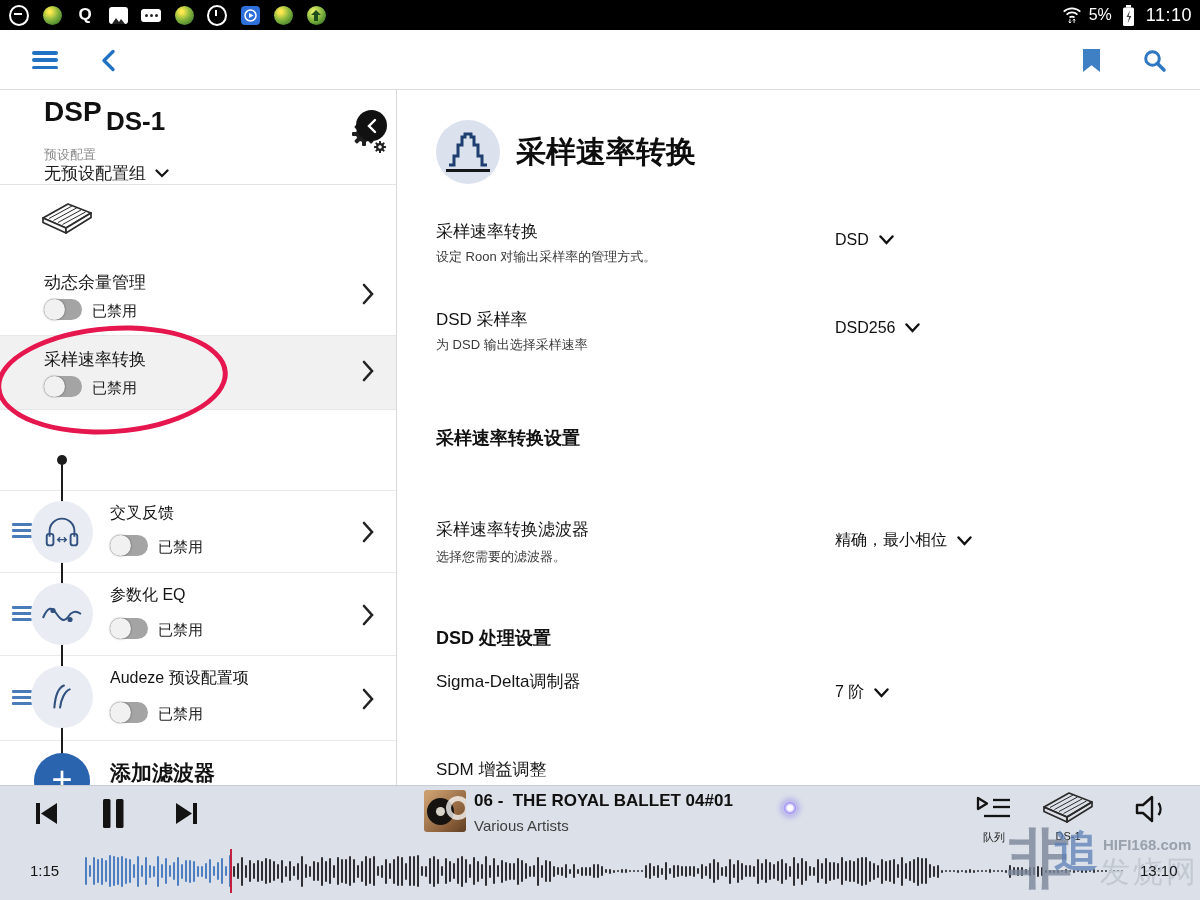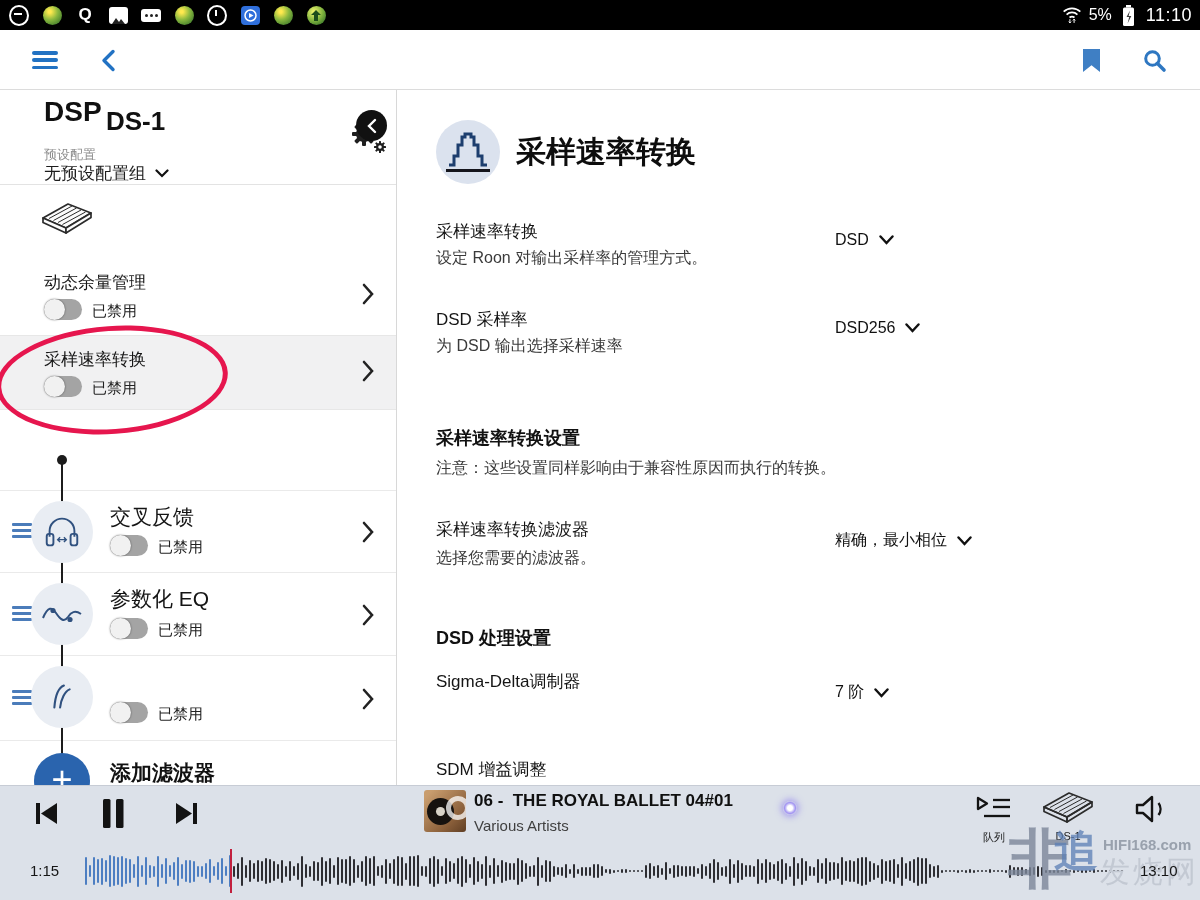--- a/index.html
+++ b/index.html
@@ -58,35 +58,35 @@
   .selected-row{background:#f1f1f2;border-top:1px solid #e7e7e7;border-bottom:1px solid #e7e7e7;box-sizing:border-box;}
   .filters-title{position:absolute;left:44px;top:22px;font-size:26px;font-weight:bold;}
   .bypass-label{position:absolute;left:224px;top:37px;font-size:14px;color:#3d3d3d;}
   .vline{position:absolute;left:61px;top:374px;width:2px;height:321px;background:#1c1c1c;z-index:3;}
   .vdot{position:absolute;left:57px;top:365px;width:10px;height:10px;border-radius:50%;background:#1c1c1c;z-index:3;}
   .frow{position:absolute;left:0;width:397px;border-top:1px solid #eaeaea;box-sizing:border-box;}
   .drag-handle{position:absolute;left:12px;width:20px;height:15px;display:flex;flex-direction:column;justify-content:space-between;cursor:grab;}
   .drag-handle i{height:2.6px;background:#4b7cba;border-radius:1px;}
   .ficon{position:absolute;left:31px;top:10px;width:62px;height:62px;border-radius:50%;background:#e9edf3;
          display:flex;align-items:center;justify-content:center;z-index:4;}
-  .flabel{position:absolute;left:110px;top:12px;font-size:21px;font-weight:500;color:#141414;}
+  .flabel{position:absolute;left:110px;top:12px;font-size:16px;font-weight:500;color:#141414;}
   .plus-circle{position:absolute;left:34px;top:12px;width:56px;height:56px;border-radius:50%;background:#2a64ae;z-index:4;
                color:#fff;display:flex;align-items:center;justify-content:center;font-size:36px;font-weight:300;cursor:pointer;}
   .plus-circle::before{content:"+";margin-top:-3px;}
   .add-label{position:absolute;left:110px;top:18px;font-size:21px;font-weight:bold;}
   .red-ellipse{position:absolute;left:-4px;top:236px;width:222px;height:98px;border:5px solid #e6164e;
                border-radius:50%;transform:rotate(-4deg);z-index:6;pointer-events:none;}
 
   
   .main{position:absolute;left:398px;top:90px;width:802px;height:695px;background:#fff;overflow:hidden;}
   .main-icon{position:absolute;left:38px;top:30px;width:64px;height:64px;border-radius:50%;background:#dbe2ee;
              display:flex;align-items:center;justify-content:center;}
   .main-title{position:absolute;left:118px;top:42px;font-size:30px;font-weight:bold;color:#0d0d0d;}
   .m-title{position:absolute;left:38px;font-size:17px;color:#151515;font-weight:500;}
-  .m-desc{position:absolute;left:38px;font-size:16px;color:#3a3a3a;}
+  .m-desc{position:absolute;left:38px;font-size:13px;color:#3a3a3a;}
   .m-section{position:absolute;left:38px;font-size:18px;font-weight:bold;color:#111;}
   .m-value{position:absolute;left:437px;font-size:16px;color:#111;display:flex;align-items:center;gap:10px;cursor:pointer;font-weight:500;}
 
   
   .player{position:absolute;left:0;top:785px;width:1200px;height:115px;background:#dce1e9;
           border-top:1px solid #c7ccd5;box-sizing:border-box;}
   .tbtn{position:absolute;cursor:pointer;}
   .album{position:absolute;left:424px;top:4px;width:42px;height:42px;border-radius:3px;overflow:hidden;
          background:linear-gradient(135deg,#c99d6e 10%,#8a5f3a 70%,#5f3e24);}
   .album .vinyl{position:absolute;left:3px;top:8px;width:27px;height:27px;border-radius:50%;background:#16120f;}
@@ -333,20 +333,21 @@
         <i></i>
         <i></i>
         <i></i>
       </div>
     <div class="ficon">
       <svg width="42" height="42" viewBox="0 0 44 44" fill="none" stroke="#30517f" stroke-width="2.2" stroke-linecap="round">
         <path d="M14 33 C15 20 19 12 24 10"></path>
         <path d="M20 33 C21 24 25 16 30 14"></path>
       </svg>
     </div>
+    <div class="flabel">Audeze 预设配置项</div>
     <div class="toggle abs" style="left:110px;top:46px;"></div>
     <div class="status-text abs" style="left:158px;top:49px;">已禁用</div>
     <div class="row-chev" style="top:32px;">
       <svg width="12" height="22">
           <path d="M2 2 L10 11 L2 20" stroke="#222" stroke-width="2.6" fill="none" stroke-linecap="round"></path>
         </svg>
     </div>
   </div>
 
   <div class="frow" style="top:650px;height:42px;cursor:pointer;">
@@ -380,21 +381,20 @@
   <div class="m-title" style="top:218px;">DSD 采样率</div>
   <div class="m-desc" style="top:246px;">为 DSD 输出选择采样速率</div>
   <div class="m-value" style="top:229px;">
     <span>DSD256</span>
     <svg width="15" height="10">
         <path d="M1.5 1.5 L7.5 8 L13.5 1.5" stroke="#111" stroke-width="2.4" fill="none" stroke-linecap="round"></path>
       </svg>
   </div>
 
   <div class="m-section" style="top:336px;">采样速率转换设置</div>
-  <div class="m-desc" style="top:368px;">注意：这些设置同样影响由于兼容性原因而执行的转换。</div>
 
   <div class="m-title" style="top:428px;">采样速率转换滤波器</div>
   <div class="m-desc" style="top:458px;">选择您需要的滤波器。</div>
   <div class="m-value" style="top:440px;">
     <span>精确，最小相位</span>
     <svg width="15" height="10">
         <path d="M1.5 1.5 L7.5 8 L13.5 1.5" stroke="#111" stroke-width="2.4" fill="none" stroke-linecap="round"></path>
       </svg>
   </div>
 

